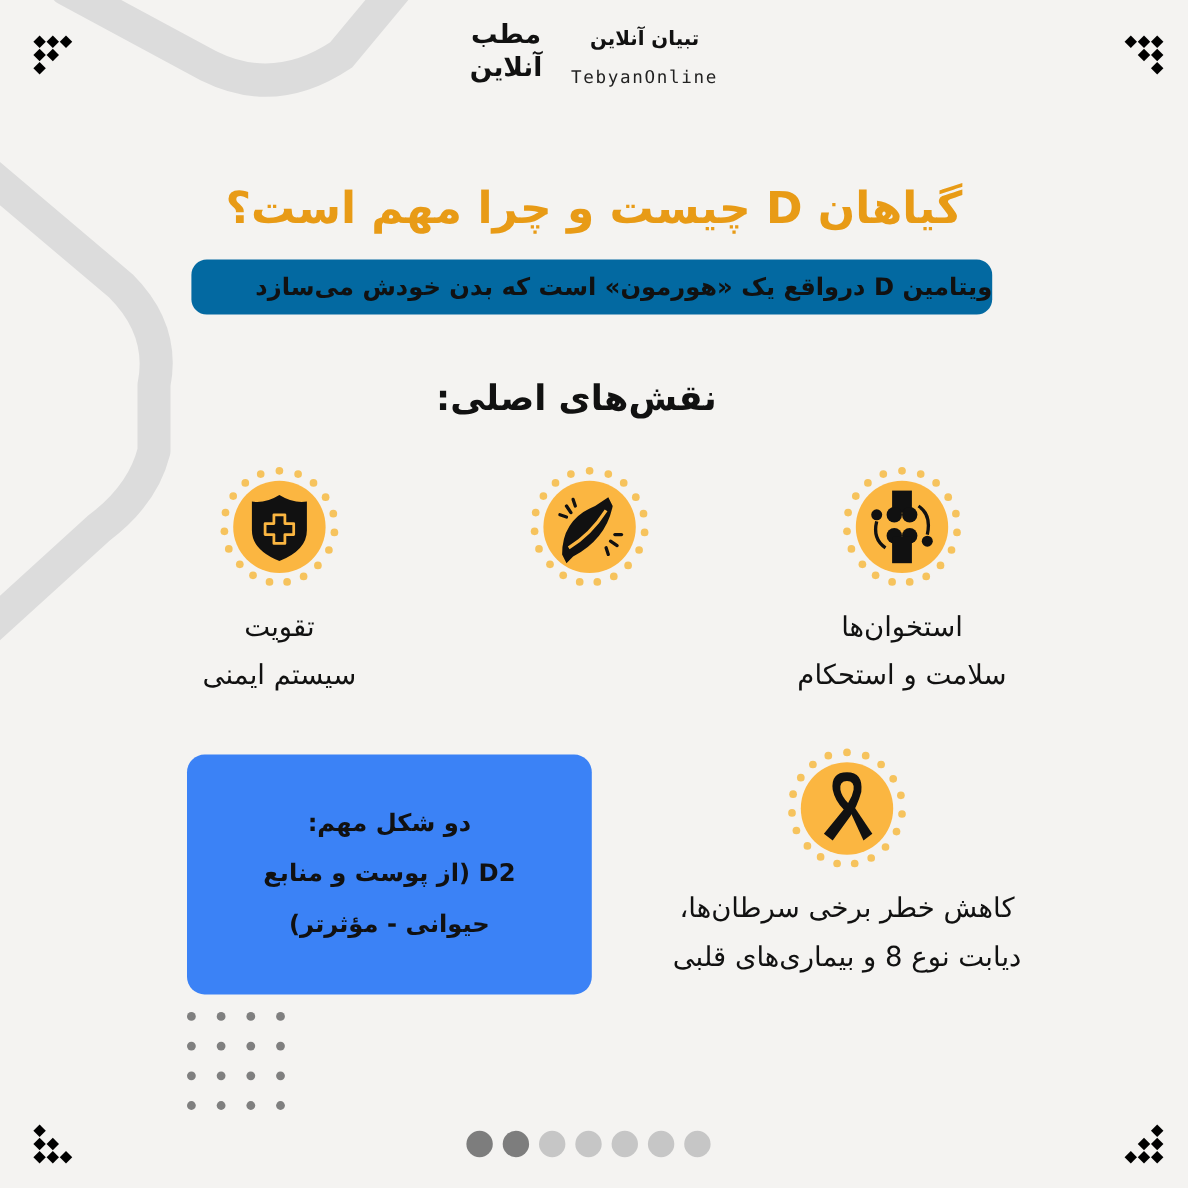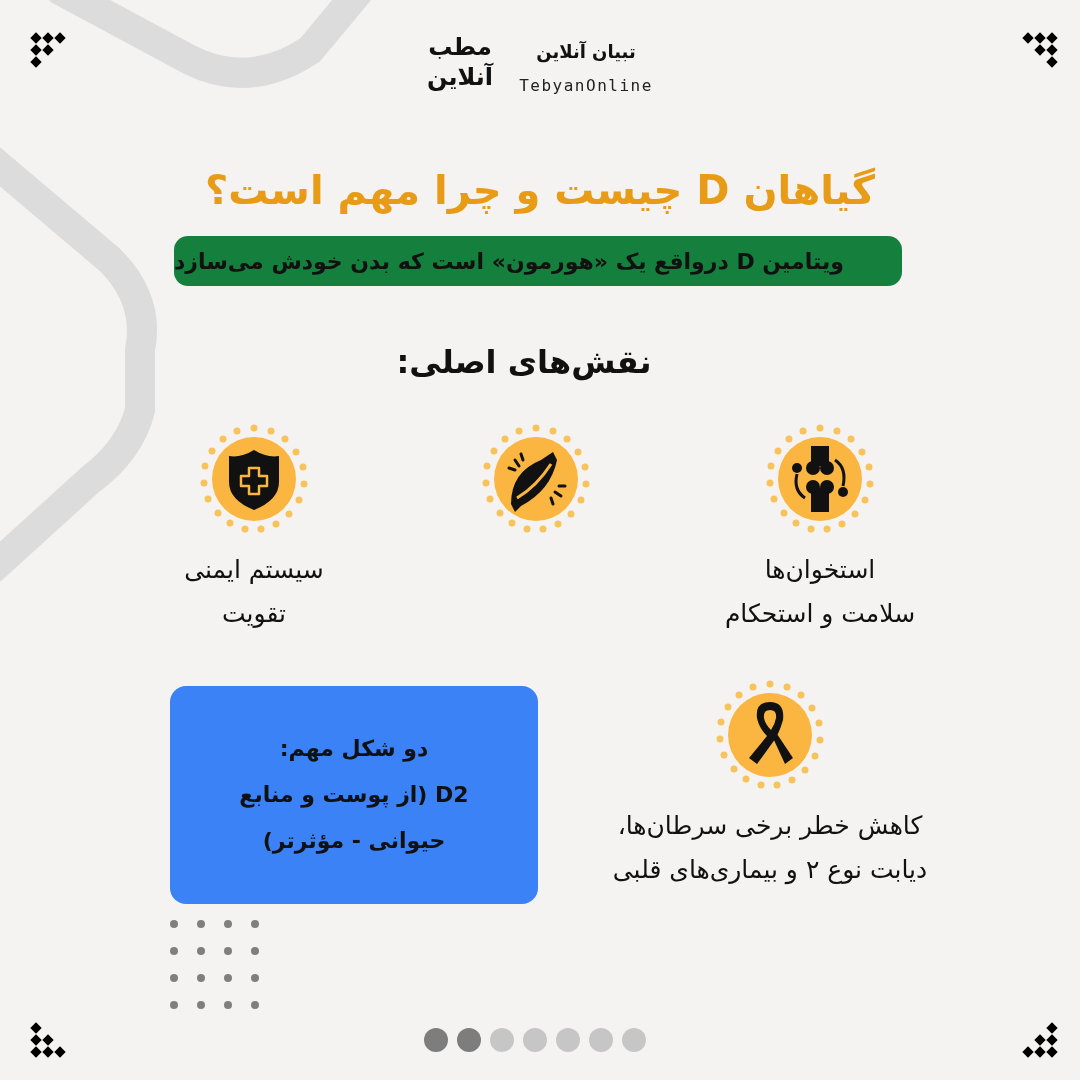--- a/index.html
+++ b/index.html
@@ -4,26 +4,26 @@
 <style>
   html, body { margin:0; padding:0; }
   body {
     width:1080px; height:1080px; overflow:hidden; position:relative;
     background:#f4f3f1;
     font-family: "DejaVu Sans", sans-serif;
     color:#111;
   }
   .bg-curves { position:absolute; left:0; top:0; width:1080px; height:1080px; pointer-events:none; }
   .corner { position:absolute; width:44px; height:44px; }
-  .logo-wrap { position:absolute; left:420px; top:32px; width:250px; height:72px; }
+  .logo-wrap { position:absolute; left:420px; top:16px; width:250px; height:72px; }
   .logo-matab { position:absolute; left:0; top:0; width:80px; text-align:center; font-weight:bold; font-size:24px; line-height:30px; direction:rtl; color:#111; }
   .logo-tebyan { position:absolute; left:86px; top:4px; width:160px; text-align:center; font-weight:bold; font-size:18px; direction:rtl; color:#111; line-height:32px; }
   .logo-latin { position:absolute; left:86px; top:44px; width:160px; text-align:center; font-family:"DejaVu Sans Mono", monospace; font-size:16px; letter-spacing:1.5px; color:#222; }
   .title { position:absolute; left:0; top:160px; width:1080px; text-align:center; direction:rtl; font-size:40px; font-weight:bold; color:#e89b16; line-height:60px; }
-  .subtitle-box { position:absolute; left:174px; top:236px; width:728px; height:50px; background:#15803d; border-radius:14px; display:flex; align-items:center; justify-content:flex-start; }
+  .subtitle-box { position:absolute; left:174px; top:236px; width:728px; height:50px; background:#0369a1; border-radius:14px; display:flex; align-items:center; justify-content:flex-end; }
   .subtitle-text { direction:rtl; font-size:22px; font-weight:bold; color:#111; }
   .section-heading { position:absolute; left:0; top:334px; width:1048px; text-align:center; direction:rtl; font-size:32px; font-weight:bold; color:#111; line-height:56px; }
   .feature { position:absolute; width:300px; text-align:center; }
   .icon-badge { position:relative; width:110px; height:110px; margin:0 auto; }
   .icon-badge svg { width:110px; height:110px; display:block; }
   .feature-label { direction:rtl; font-size:25px; line-height:44px; color:#111; margin-top:14px; }
   .forms-box { position:absolute; left:170px; top:686px; width:368px; height:218px; background:#3b82f6; border-radius:16px; display:flex; flex-direction:column; align-items:center; justify-content:center; }
   .forms-line { direction:rtl; font-size:22px; font-weight:bold; line-height:46px; color:#111; }
   .dot-grid { position:absolute; left:168px; top:918px; width:110px; height:100px; display:grid; grid-template-columns:repeat(4, 27px); grid-template-rows:repeat(4, 27px); }
   .dot-grid span { width:8px; height:8px; border-radius:50%; background:#7f7f7f; display:block; margin:2px; }
@@ -203,22 +203,22 @@
           <circle cx="13" cy="27" r="3.5"></circle>
           <circle cx="24" cy="15" r="3.5"></circle>
           <circle cx="38" cy="7" r="3.5"></circle>
       </g>
       <circle cx="55" cy="55" r="42" fill="#fbb641"></circle>
       <path d="M30,32 Q42,34 55,26 Q68,34 80,32 L80,58 Q80,76 55,86 Q30,76 30,58 Z" fill="#111"></path>
       <path d="M50,44 h10 v8 h8 v10 h-8 v8 h-10 v-8 h-8 v-10 h8 Z" fill="none" stroke="#fbb641" stroke-width="2.5" stroke-linejoin="round"></path>
     </svg>
   </div>
   <div class="feature-label">
+    <div>تقویت</div>
     <div>سیستم ایمنی</div>
-    <div>تقویت</div>
   </div>
 </div>
 
 <div class="feature" style="left:600px;top:680px;width:340px">
   <div class="icon-badge">
     <svg viewBox="0 0 110 110">
       <g fill="#f6c35d">
         <circle cx="55" cy="4" r="3.5"></circle>
           <circle cx="72" cy="7" r="3.5"></circle>
           <circle cx="86" cy="15" r="3.5"></circle>
@@ -239,21 +239,21 @@
           <circle cx="24" cy="15" r="3.5"></circle>
           <circle cx="38" cy="7" r="3.5"></circle>
       </g>
       <circle cx="55" cy="55" r="42" fill="#fbb641"></circle>
       <path d="M55,22 Q40,22 42,38 Q44,48 52,56 L34,78 L42,84 L58,62 Q64,54 68,40 Q70,22 55,22 Z M55,30 Q62,30 61,38 Q60,44 56,50 Q50,44 49,38 Q48,30 55,30 Z" fill="#111" fill-rule="evenodd"></path>
       <path d="M58,58 L70,84 L78,78 L62,54 Z" fill="#111"></path>
     </svg>
   </div>
   <div class="feature-label">
     <div>کاهش خطر برخی سرطان‌ها،</div>
-    <div>دیابت نوع ۲ و بیماری‌های قلبی</div>
+    <div>دیابت نوع 8 و بیماری‌های قلبی</div>
   </div>
 </div>
 
 <div class="forms-box">
   <div class="forms-line">دو شکل مهم:</div>
   <div class="forms-line">D2  (از پوست و منابع</div>
   <div class="forms-line">حیوانی - مؤثرتر)</div>
 </div>
 
 <div class="dot-grid">

